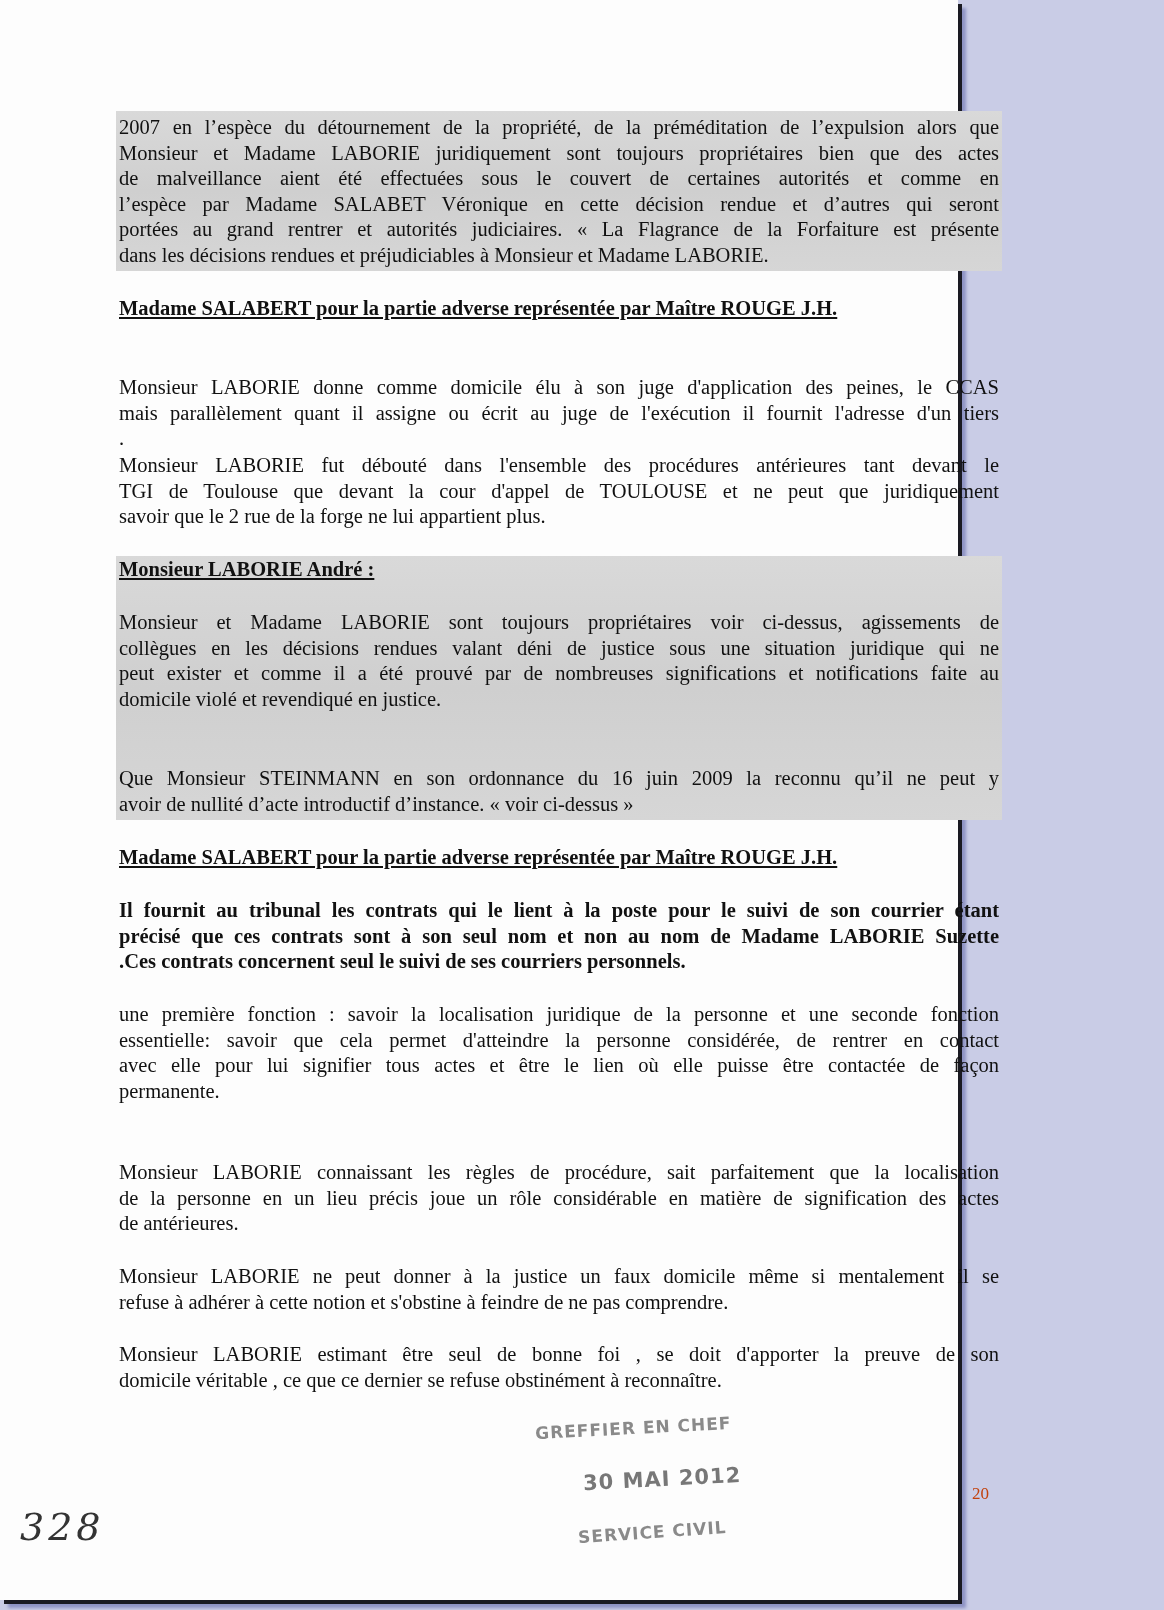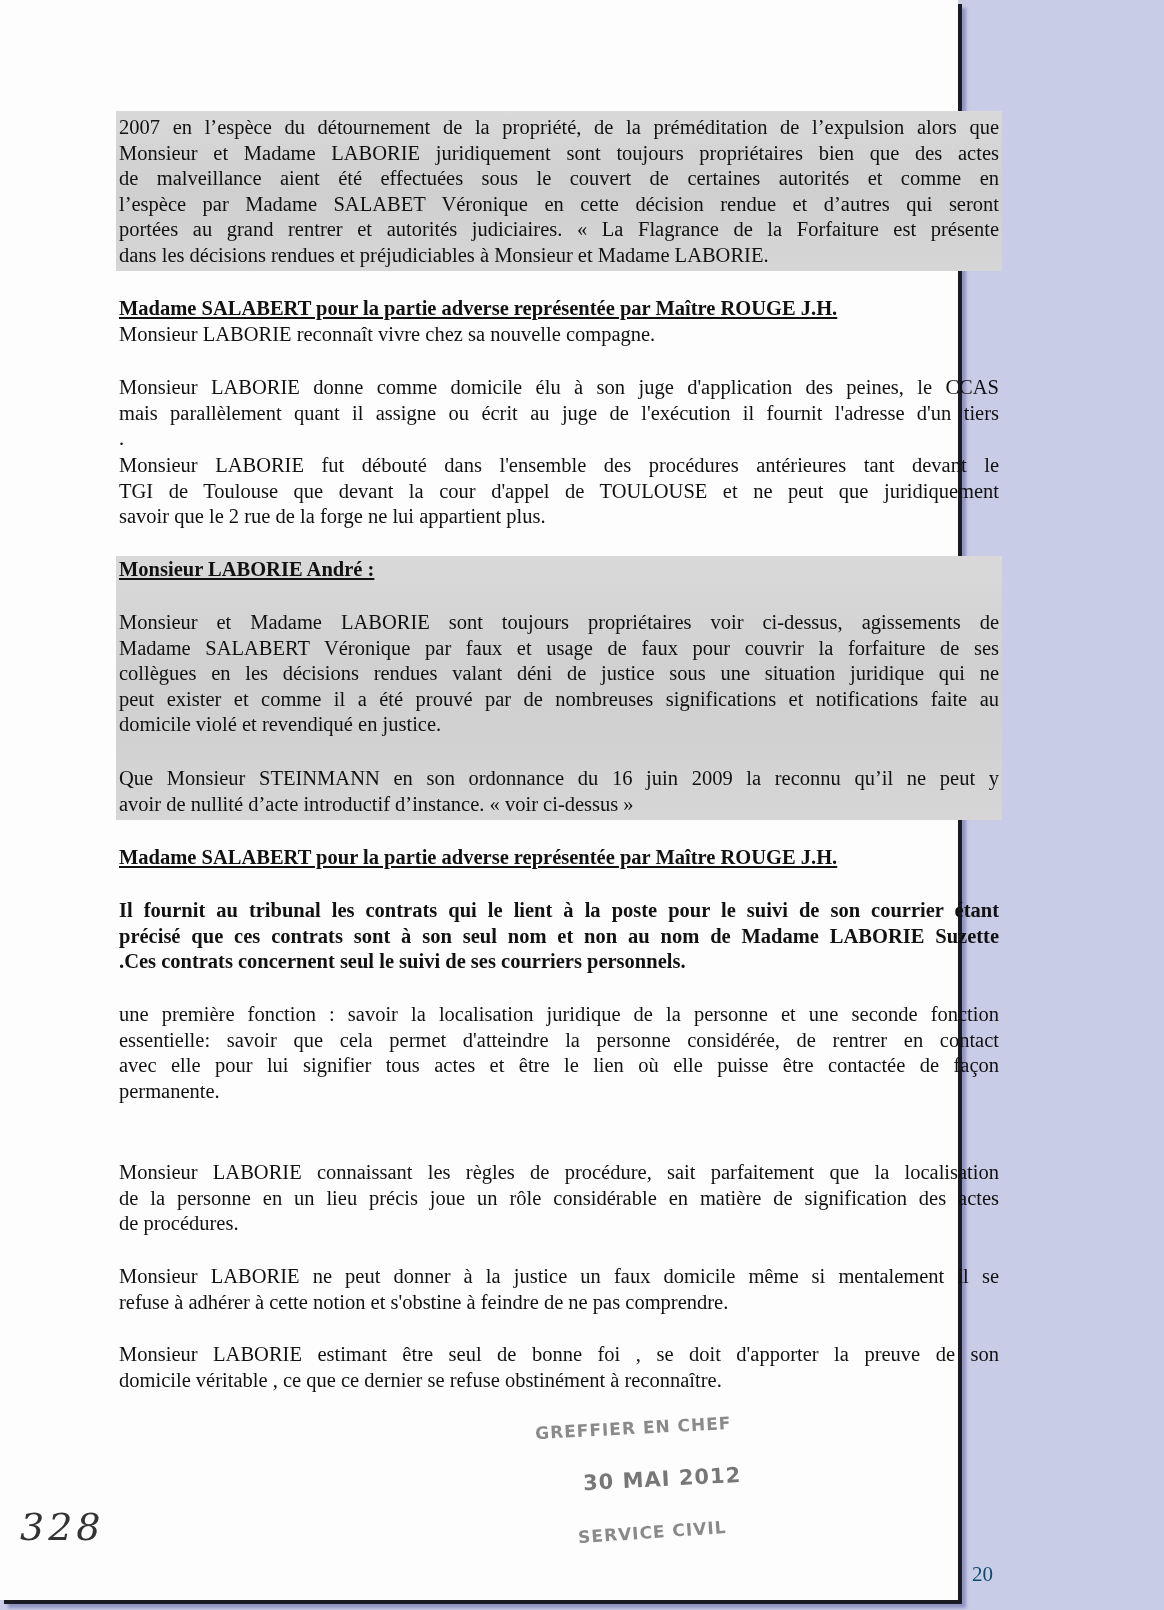--- a/index.html
+++ b/index.html
@@ -30,60 +30,56 @@
     }
     .stamp {
       position: absolute; font-family: "DejaVu Sans", sans-serif; color: #8a8a8a;
       font-weight: bold; letter-spacing: 1px; white-space: nowrap;
     }
     .handwritten {
       position: absolute; left: 20px; top: 1505px; font-family: "DejaVu Serif", serif;
       font-size: 38px; color: #333; font-style: italic; letter-spacing: 4px;
     }
     .pagenum {
-      position: absolute; left: 972px; top: 1562px; font-family: "Liberation Serif", serif;
-      font-size: 21px; color: #0c4a6e;
+      position: absolute; left: 972px; top: 1484px; font-family: "Liberation Serif", serif;
+      font-size: 17px; color: #c2410c;
     }
   </style>
 </head>
 <body>
 
 <div class="page">
 
   <div class="shade" style="top:111px;height:160px;"></div>
   <div class="shade" style="top:556px;height:264px;"></div>
 
   <div class="text" style="top:115px;">
       <span class="line">2007 en l’espèce du détournement de la propriété, de la préméditation de l’expulsion alors que</span>
       <span class="line">Monsieur et Madame LABORIE juridiquement sont toujours propriétaires bien que des actes</span>
       <span class="line">de malveillance aient été effectuées sous le couvert de certaines autorités et comme en</span>
       <span class="line">l’espèce par Madame SALABET Véronique en cette décision rendue et d’autres qui seront</span>
       <span class="line">portées au grand rentrer et autorités judiciaires. «  La Flagrance de la Forfaiture est présente</span>
       <span class="line last">dans les décisions rendues et préjudiciables à Monsieur et Madame LABORIE.</span>
     </div>
 
   <div class="heading" style="top:297px;">Madame SALABERT pour la partie adverse représentée par Maître ROUGE J.H.</div>
-  <div class="text" style="top:322px;">
-      <span class="line last">Monsieur LABORIE reconnaît vivre chez sa nouvelle compagne.</span>
-    </div>
   <div class="text" style="top:375px;">
       <span class="line">Monsieur LABORIE donne comme domicile élu à son juge d'application des peines, le CCAS</span>
       <span class="line">mais parallèlement quant il assigne ou écrit au juge de l'exécution il fournit l'adresse d'un tiers</span>
       <span class="line last">.</span>
     </div>
   <div class="text" style="top:453px;">
       <span class="line">Monsieur LABORIE fut débouté dans l'ensemble des procédures antérieures tant devant le</span>
       <span class="line">TGI de Toulouse que devant la cour d'appel de TOULOUSE et ne peut que juridiquement</span>
       <span class="line last">savoir que le 2 rue de la forge ne lui appartient plus.</span>
     </div>
 
   <div class="heading" style="top:558px;">Monsieur LABORIE André :</div>
   <div class="text" style="top:610px;">
       <span class="line">Monsieur et Madame LABORIE sont toujours propriétaires voir ci-dessus, agissements de</span>
-      <span class="line">Madame SALABERT Véronique par faux et usage de faux pour couvrir la forfaiture de ses</span>
       <span class="line">collègues en les décisions rendues valant déni de justice sous une situation juridique qui ne</span>
       <span class="line">peut exister et comme il a été prouvé par de nombreuses significations et notifications faite au</span>
       <span class="line last">domicile violé et revendiqué en justice.</span>
     </div>
   <div class="text" style="top:766px;">
       <span class="line">Que Monsieur STEINMANN en son ordonnance du 16 juin 2009 la reconnu qu’il ne peut y</span>
       <span class="line last">avoir de nullité d’acte introductif d’instance. «  voir ci-dessus »</span>
     </div>
 
   <div class="heading" style="top:846px;">Madame SALABERT pour la partie adverse représentée par Maître ROUGE J.H.</div>
@@ -94,21 +90,21 @@
     </div>
   <div class="text" style="top:1002px;">
       <span class="line">une première fonction : savoir la localisation juridique de la personne et une seconde fonction</span>
       <span class="line">essentielle: savoir que cela permet d'atteindre la personne considérée, de rentrer en contact</span>
       <span class="line">avec elle pour lui signifier tous actes et être le lien où elle puisse être contactée de façon</span>
       <span class="line last">permanente.</span>
     </div>
   <div class="text" style="top:1160px;">
       <span class="line">Monsieur LABORIE connaissant les règles de procédure, sait parfaitement que la localisation</span>
       <span class="line">de la personne en un lieu précis joue un rôle considérable en matière de signification des actes</span>
-      <span class="line last">de procédures.</span>
+      <span class="line last">de antérieures.</span>
     </div>
   <div class="text" style="top:1264px;">
       <span class="line">Monsieur LABORIE ne peut donner à la justice un faux domicile même si mentalement il se</span>
       <span class="line last">refuse à adhérer à cette notion et s'obstine à feindre de ne pas comprendre.</span>
     </div>
   <div class="text" style="top:1342px;">
       <span class="line">Monsieur LABORIE estimant être seul de bonne foi , se doit d'apporter la preuve de son</span>
       <span class="line last">domicile véritable , ce que ce dernier se refuse obstinément à reconnaître.</span>
     </div>
 

